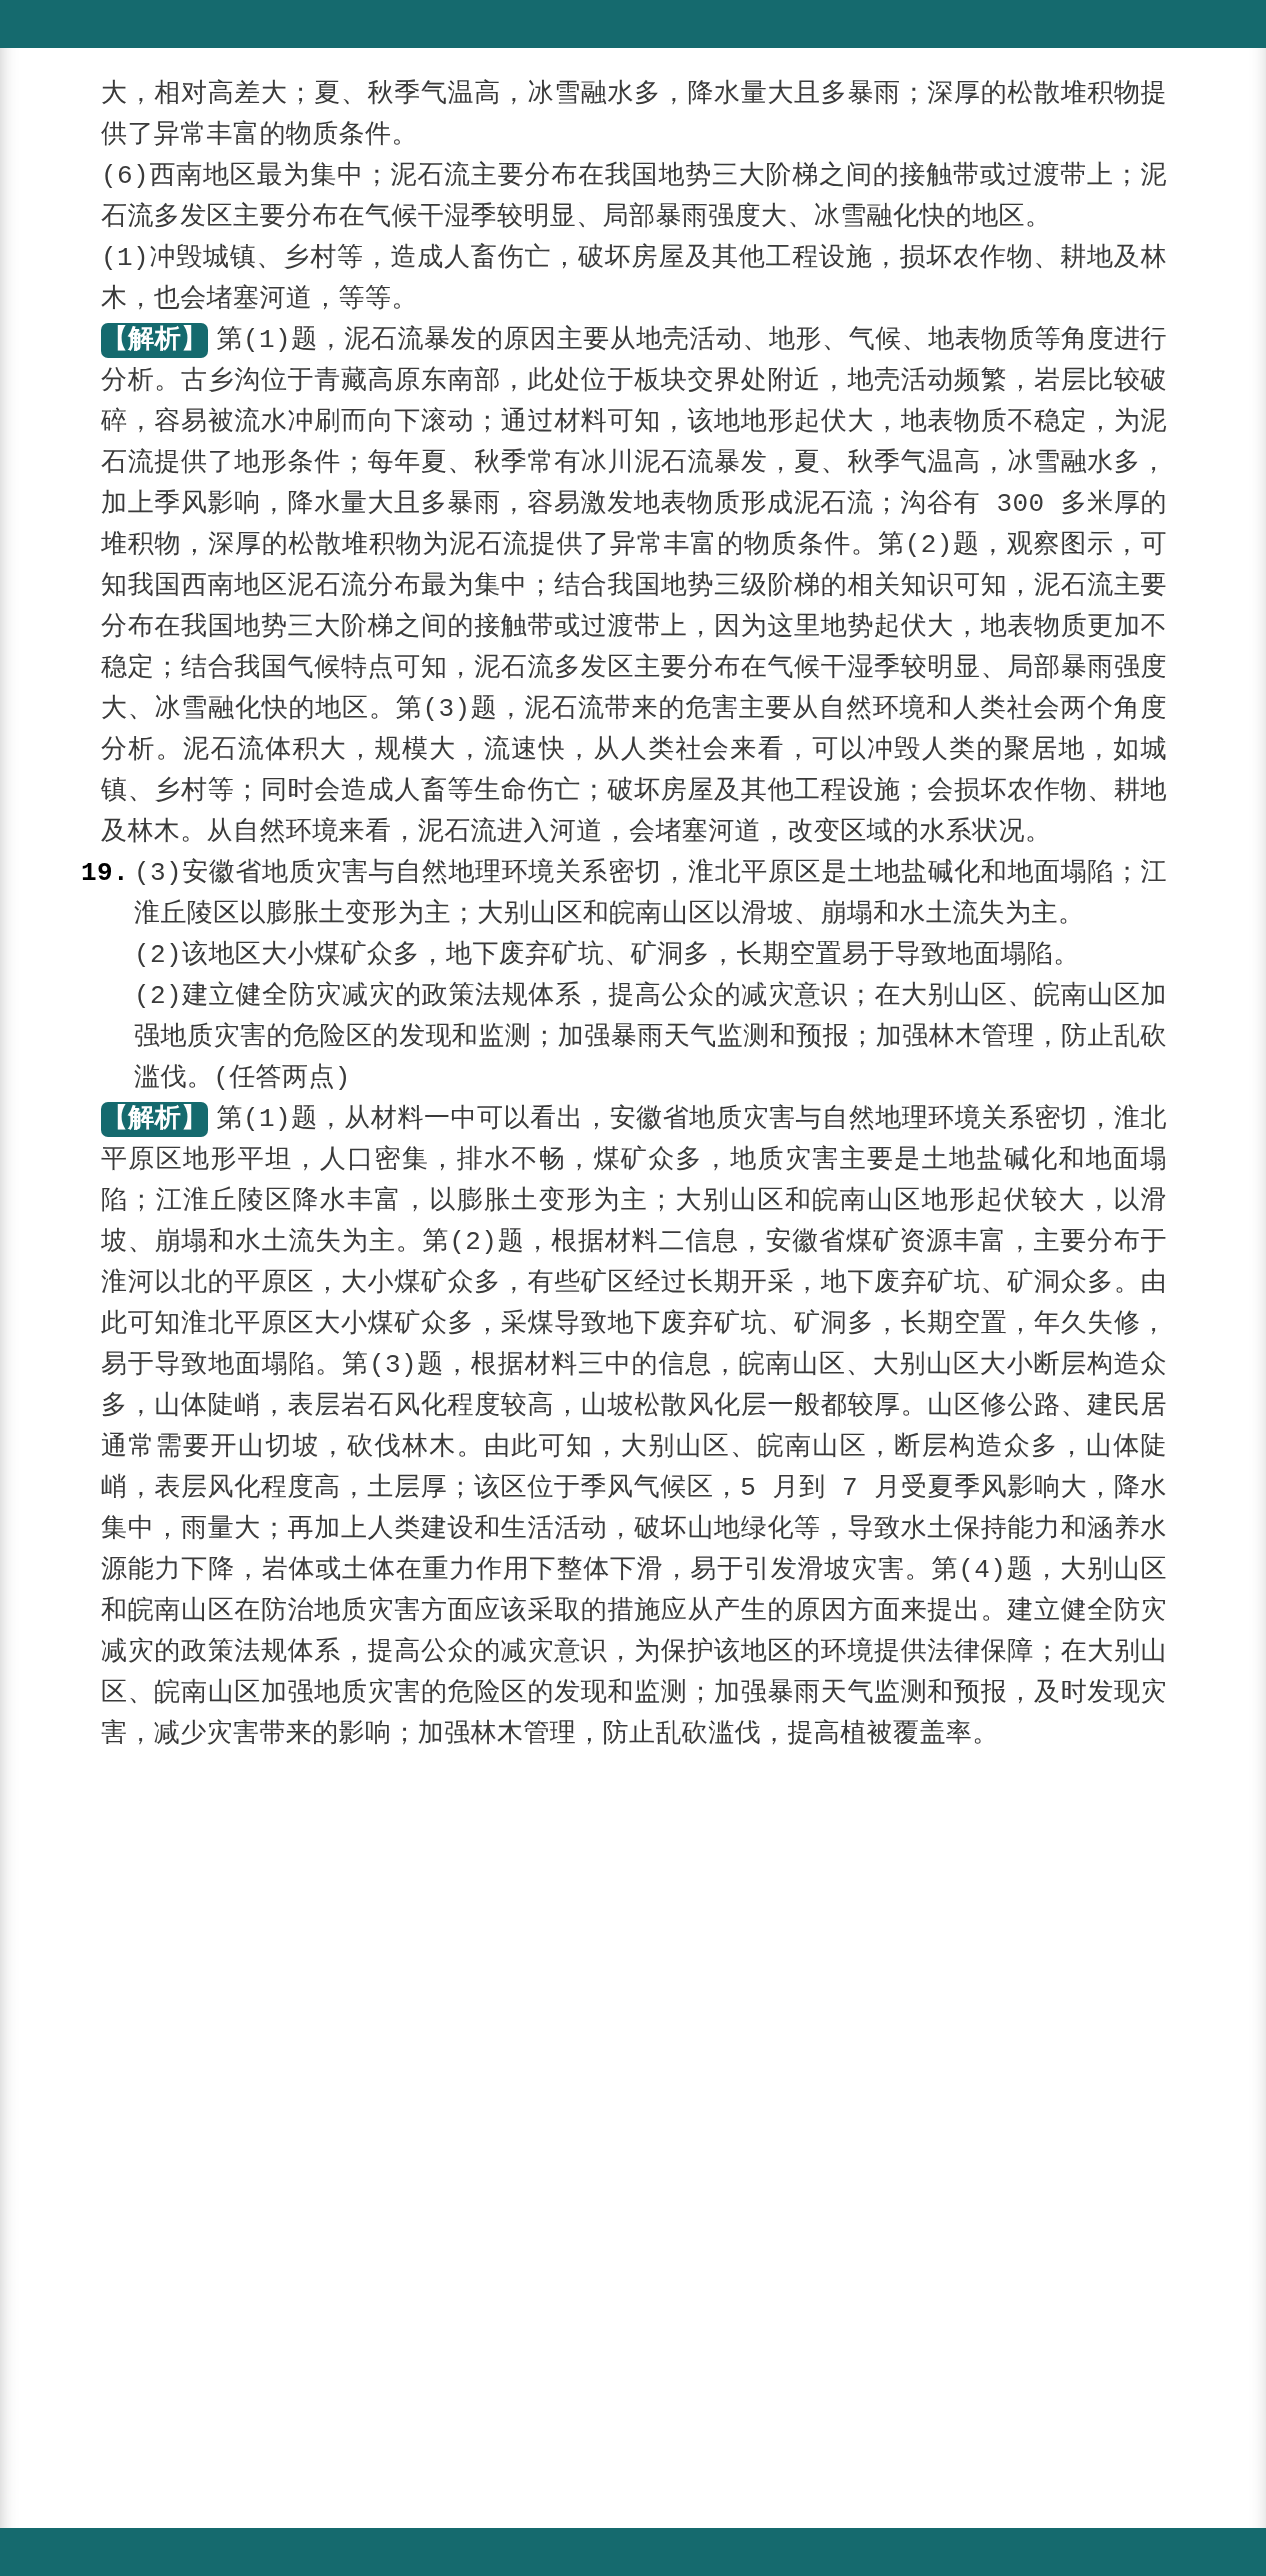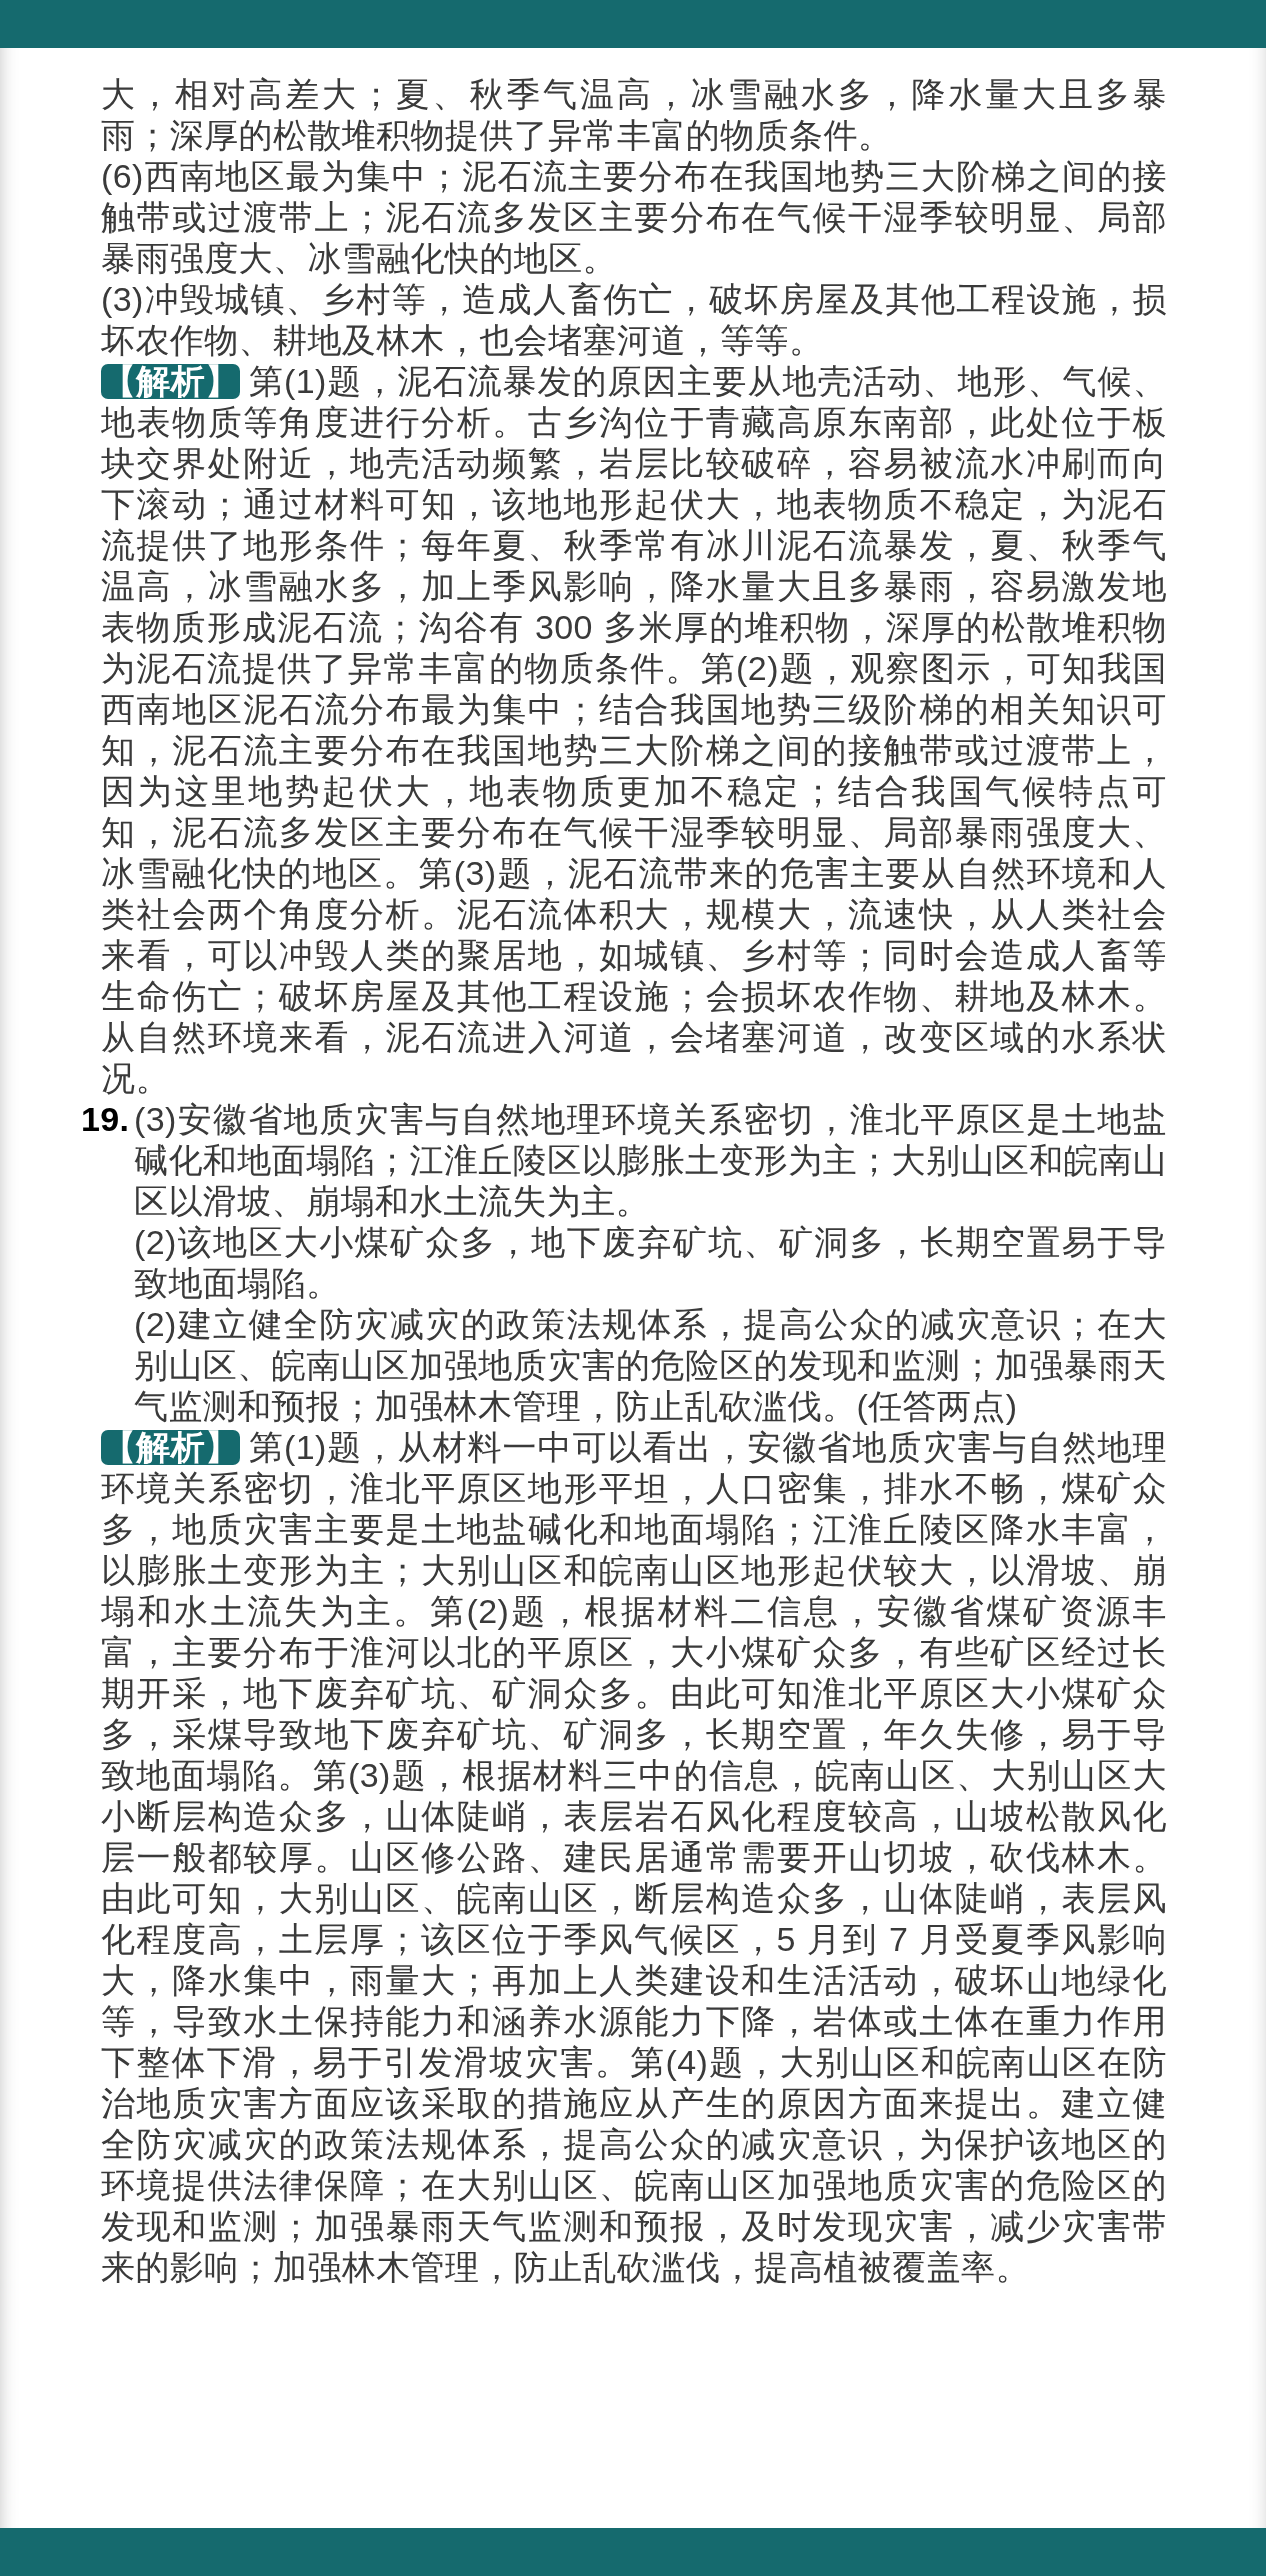--- a/index.html
+++ b/index.html
@@ -26,24 +26,25 @@
   }
   .bar.top { top: 0; }
   .bar.bottom { bottom: 0; }
 
   .content {
     position: absolute;
     top: 74px;
     left: 101px;
     width: 1066px;
     color: #3a3a3a;
-    font-size: 34px;
+    font-size: 26px;
     line-height: 41px;
     text-align: justify;
     letter-spacing: 0.4px;
+    font-family: Liberation Mono, monospace;
   }
   .para { margin: 0; }
   .para.sub { padding-left: 33px; }
 
   .item19 {
     padding-left: 33px;
     text-indent: -53px;
   }
   .qnum {
     display: inline-block;
@@ -71,21 +72,21 @@
 
 <div class="page">
   <div class="bar top"></div>
 
   <div class="content">
 
     <p class="para">大，相对高差大；夏、秋季气温高，冰雪融水多，降水量大且多暴雨；深厚的松散堆积物提供了异常丰富的物质条件。</p>
 
     <p class="para">(6)西南地区最为集中；泥石流主要分布在我国地势三大阶梯之间的接触带或过渡带上；泥石流多发区主要分布在气候干湿季较明显、局部暴雨强度大、冰雪融化快的地区。</p>
 
-    <p class="para">(3)冲毁城镇、乡村等，造成人畜伤亡，破坏房屋及其他工程设施，损坏农作物、耕地及林木，也会堵塞河道，等等。</p>
+    <p class="para">(1)冲毁城镇、乡村等，造成人畜伤亡，破坏房屋及其他工程设施，损坏农作物、耕地及林木，也会堵塞河道，等等。</p>
 
     <p class="para analysis">
       <span class="badge">【解析】</span><span>第(1)题，泥石流暴发的原因主要从地壳活动、地形、气候、地表物质等角度进行分析。古乡沟位于青藏高原东南部，此处位于板块交界处附近，地壳活动频繁，岩层比较破碎，容易被流水冲刷而向下滚动；通过材料可知，该地地形起伏大，地表物质不稳定，为泥石流提供了地形条件；每年夏、秋季常有冰川泥石流暴发，夏、秋季气温高，冰雪融水多，加上季风影响，降水量大且多暴雨，容易激发地表物质形成泥石流；沟谷有 300 多米厚的堆积物，深厚的松散堆积物为泥石流提供了异常丰富的物质条件。第(2)题，观察图示，可知我国西南地区泥石流分布最为集中；结合我国地势三级阶梯的相关知识可知，泥石流主要分布在我国地势三大阶梯之间的接触带或过渡带上，因为这里地势起伏大，地表物质更加不稳定；结合我国气候特点可知，泥石流多发区主要分布在气候干湿季较明显、局部暴雨强度大、冰雪融化快的地区。第(3)题，泥石流带来的危害主要从自然环境和人类社会两个角度分析。泥石流体积大，规模大，流速快，从人类社会来看，可以冲毁人类的聚居地，如城镇、乡村等；同时会造成人畜等生命伤亡；破坏房屋及其他工程设施；会损坏农作物、耕地及林木。从自然环境来看，泥石流进入河道，会堵塞河道，改变区域的水系状况。</span>
     </p>
 
     <p class="para item19">
       <span class="qnum">19.</span><span>(3)安徽省地质灾害与自然地理环境关系密切，淮北平原区是土地盐碱化和地面塌陷；江淮丘陵区以膨胀土变形为主；大别山区和皖南山区以滑坡、崩塌和水土流失为主。</span>
     </p>
 
     <p class="para sub">(2)该地区大小煤矿众多，地下废弃矿坑、矿洞多，长期空置易于导致地面塌陷。</p>

